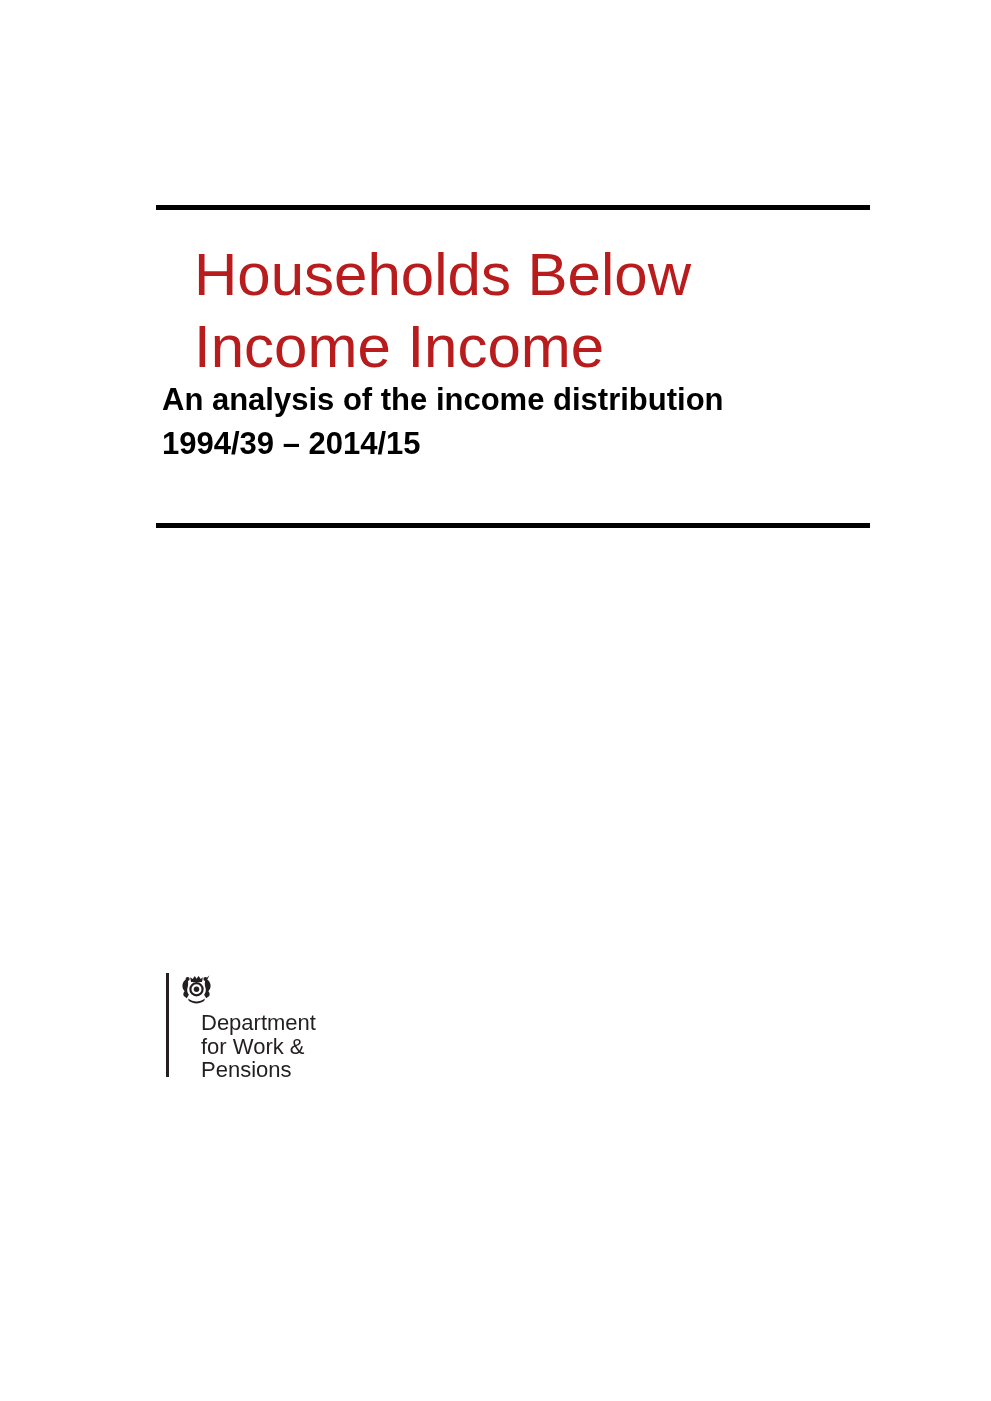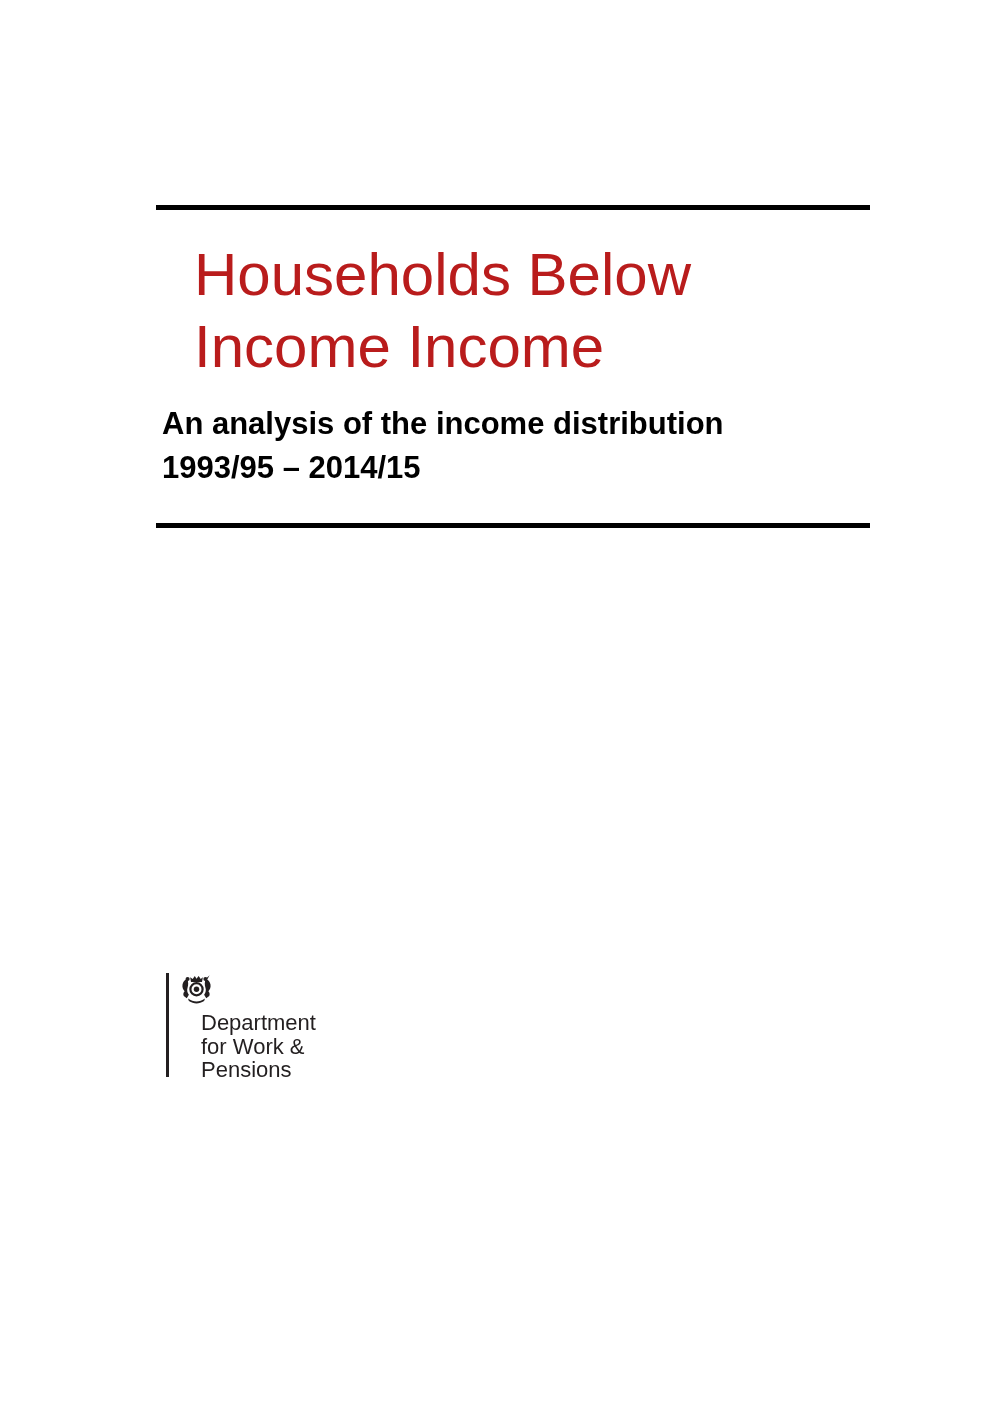--- a/index.html
+++ b/index.html
@@ -34,21 +34,21 @@
     color: #b91c1c;
     letter-spacing: 0px;
     white-space: nowrap;
     margin-left: 33px;
   }
   .report-title span { display: block; }
 
   .report-subtitle {
     position: absolute;
     left: 162px;
-    top: 402px;
+    top: 378px;
     font-size: 31px;
     line-height: 44px;
     font-weight: 700;
     color: #000000;
     white-space: nowrap;
   }
   .report-subtitle span { display: block; }
 
   .dwp-logo {
     position: absolute;
@@ -92,21 +92,21 @@
 
   <div class="rule rule-top"></div>
 
   <h1 class="report-title">
     <span>Households Below</span>
     <span>Income Income</span>
   </h1>
 
   <h2 class="report-subtitle">
     <span>An analysis of the income distribution</span>
-    <span>1993/95 – 2014/15</span>
+    <span>1994/39 – 2014/15</span>
   </h2>
 
   <div class="rule rule-bottom"></div>
 
   <div class="dwp-logo">
     <div class="dwp-logo-bar"></div>
 
     <svg class="dwp-crest" viewBox="0 0 46 38" xmlns="http://www.w3.org/2000/svg" aria-hidden="true">
       <g fill="#231f20" stroke="none">
 

